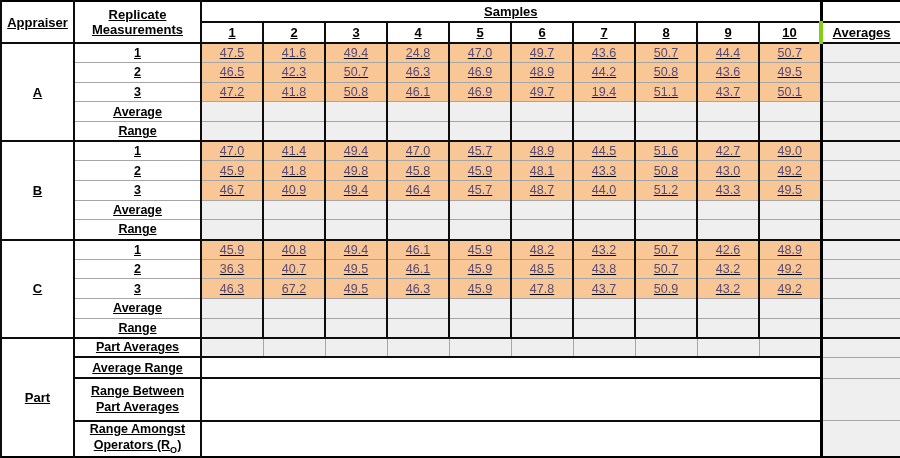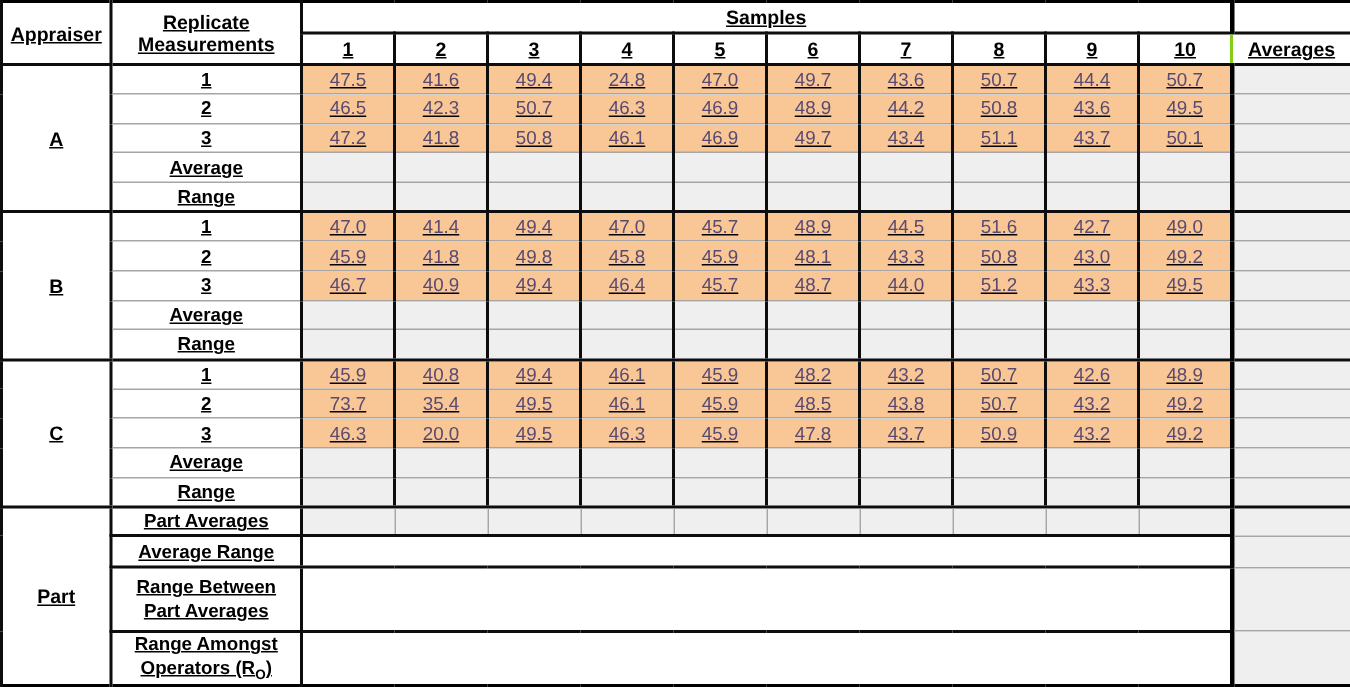--- a/index.html
+++ b/index.html
@@ -12,21 +12,21 @@
   td{font-size:12.5px;}
   tr.hdr{height:21px;}
   tr.drow{height:19.4px;}
   tr.pavg{height:19px;}
   tr.arng{height:21px;}
   tr.tall1{height:42px;}
   tr.tall2{height:32px;margin-left:24px;}
   .bb2{border-bottom:2px solid #0d0d0d !important;}
   .samph{border-bottom:2px solid #0d0d0d;margin-top:48px;}
   .corner{border-left:3px solid #000;border-bottom:2px solid #0d0d0d;}
-  .avgh{border-left:2px solid #84cc16;text-align:center;}
+  .avgh{border-left:4px solid #84cc16;text-align:center;}
   .lbl{font-weight:bold;font-size:12.5px;color:#000;background:#fff;}
   .name{font-weight:bold;font-size:13px;color:#000;background:#fff;}
   .inp{background:#F8C795;color:#5A4A72;}
   .calc{background:#EFEFEF;}
   .avgc{background:#EFEFEF;border-left:3px solid #000;}
   .pac{background:#EFEFEF;border-left:1px solid #a6a6a6;}
   .pacfirst{border-left:2px solid #0d0d0d;}
   .merged{background:#fff;}
   .lbl div{line-height:1.25;}
   sub{font-size:9px;}
@@ -106,21 +106,21 @@
           <td class="avgc"></td>
         </tr>
         <tr class="drow">
           <td class="lbl">3</td>
           <td class="inp">47.2</td>
           <td class="inp">41.8</td>
           <td class="inp">50.8</td>
           <td class="inp">46.1</td>
           <td class="inp">46.9</td>
           <td class="inp">49.7</td>
-          <td class="inp">43.4</td>
+          <td class="inp">19.4</td>
           <td class="inp">51.1</td>
           <td class="inp">43.7</td>
           <td class="inp">50.1</td>
           <td class="avgc"></td>
         </tr>
         <tr class="drow">
           <td class="lbl">Average</td>
           <td class="calc"></td>
           <td class="calc"></td>
           <td class="calc"></td>
@@ -228,36 +228,36 @@
           <td class="inp">45.9</td>
           <td class="inp">48.2</td>
           <td class="inp">43.2</td>
           <td class="inp">50.7</td>
           <td class="inp">42.6</td>
           <td class="inp">48.9</td>
           <td class="avgc"></td>
         </tr>
         <tr class="drow">
           <td class="lbl">2</td>
-          <td class="inp">73.7</td>
-          <td class="inp">35.4</td>
+          <td class="inp">36.3</td>
+          <td class="inp">40.7</td>
           <td class="inp">49.5</td>
           <td class="inp">46.1</td>
           <td class="inp">45.9</td>
           <td class="inp">48.5</td>
           <td class="inp">43.8</td>
           <td class="inp">50.7</td>
           <td class="inp">43.2</td>
           <td class="inp">49.2</td>
           <td class="avgc"></td>
         </tr>
         <tr class="drow">
           <td class="lbl">3</td>
           <td class="inp">46.3</td>
-          <td class="inp">20.0</td>
+          <td class="inp">67.2</td>
           <td class="inp">49.5</td>
           <td class="inp">46.3</td>
           <td class="inp">45.9</td>
           <td class="inp">47.8</td>
           <td class="inp">43.7</td>
           <td class="inp">50.9</td>
           <td class="inp">43.2</td>
           <td class="inp">49.2</td>
           <td class="avgc"></td>
         </tr>

